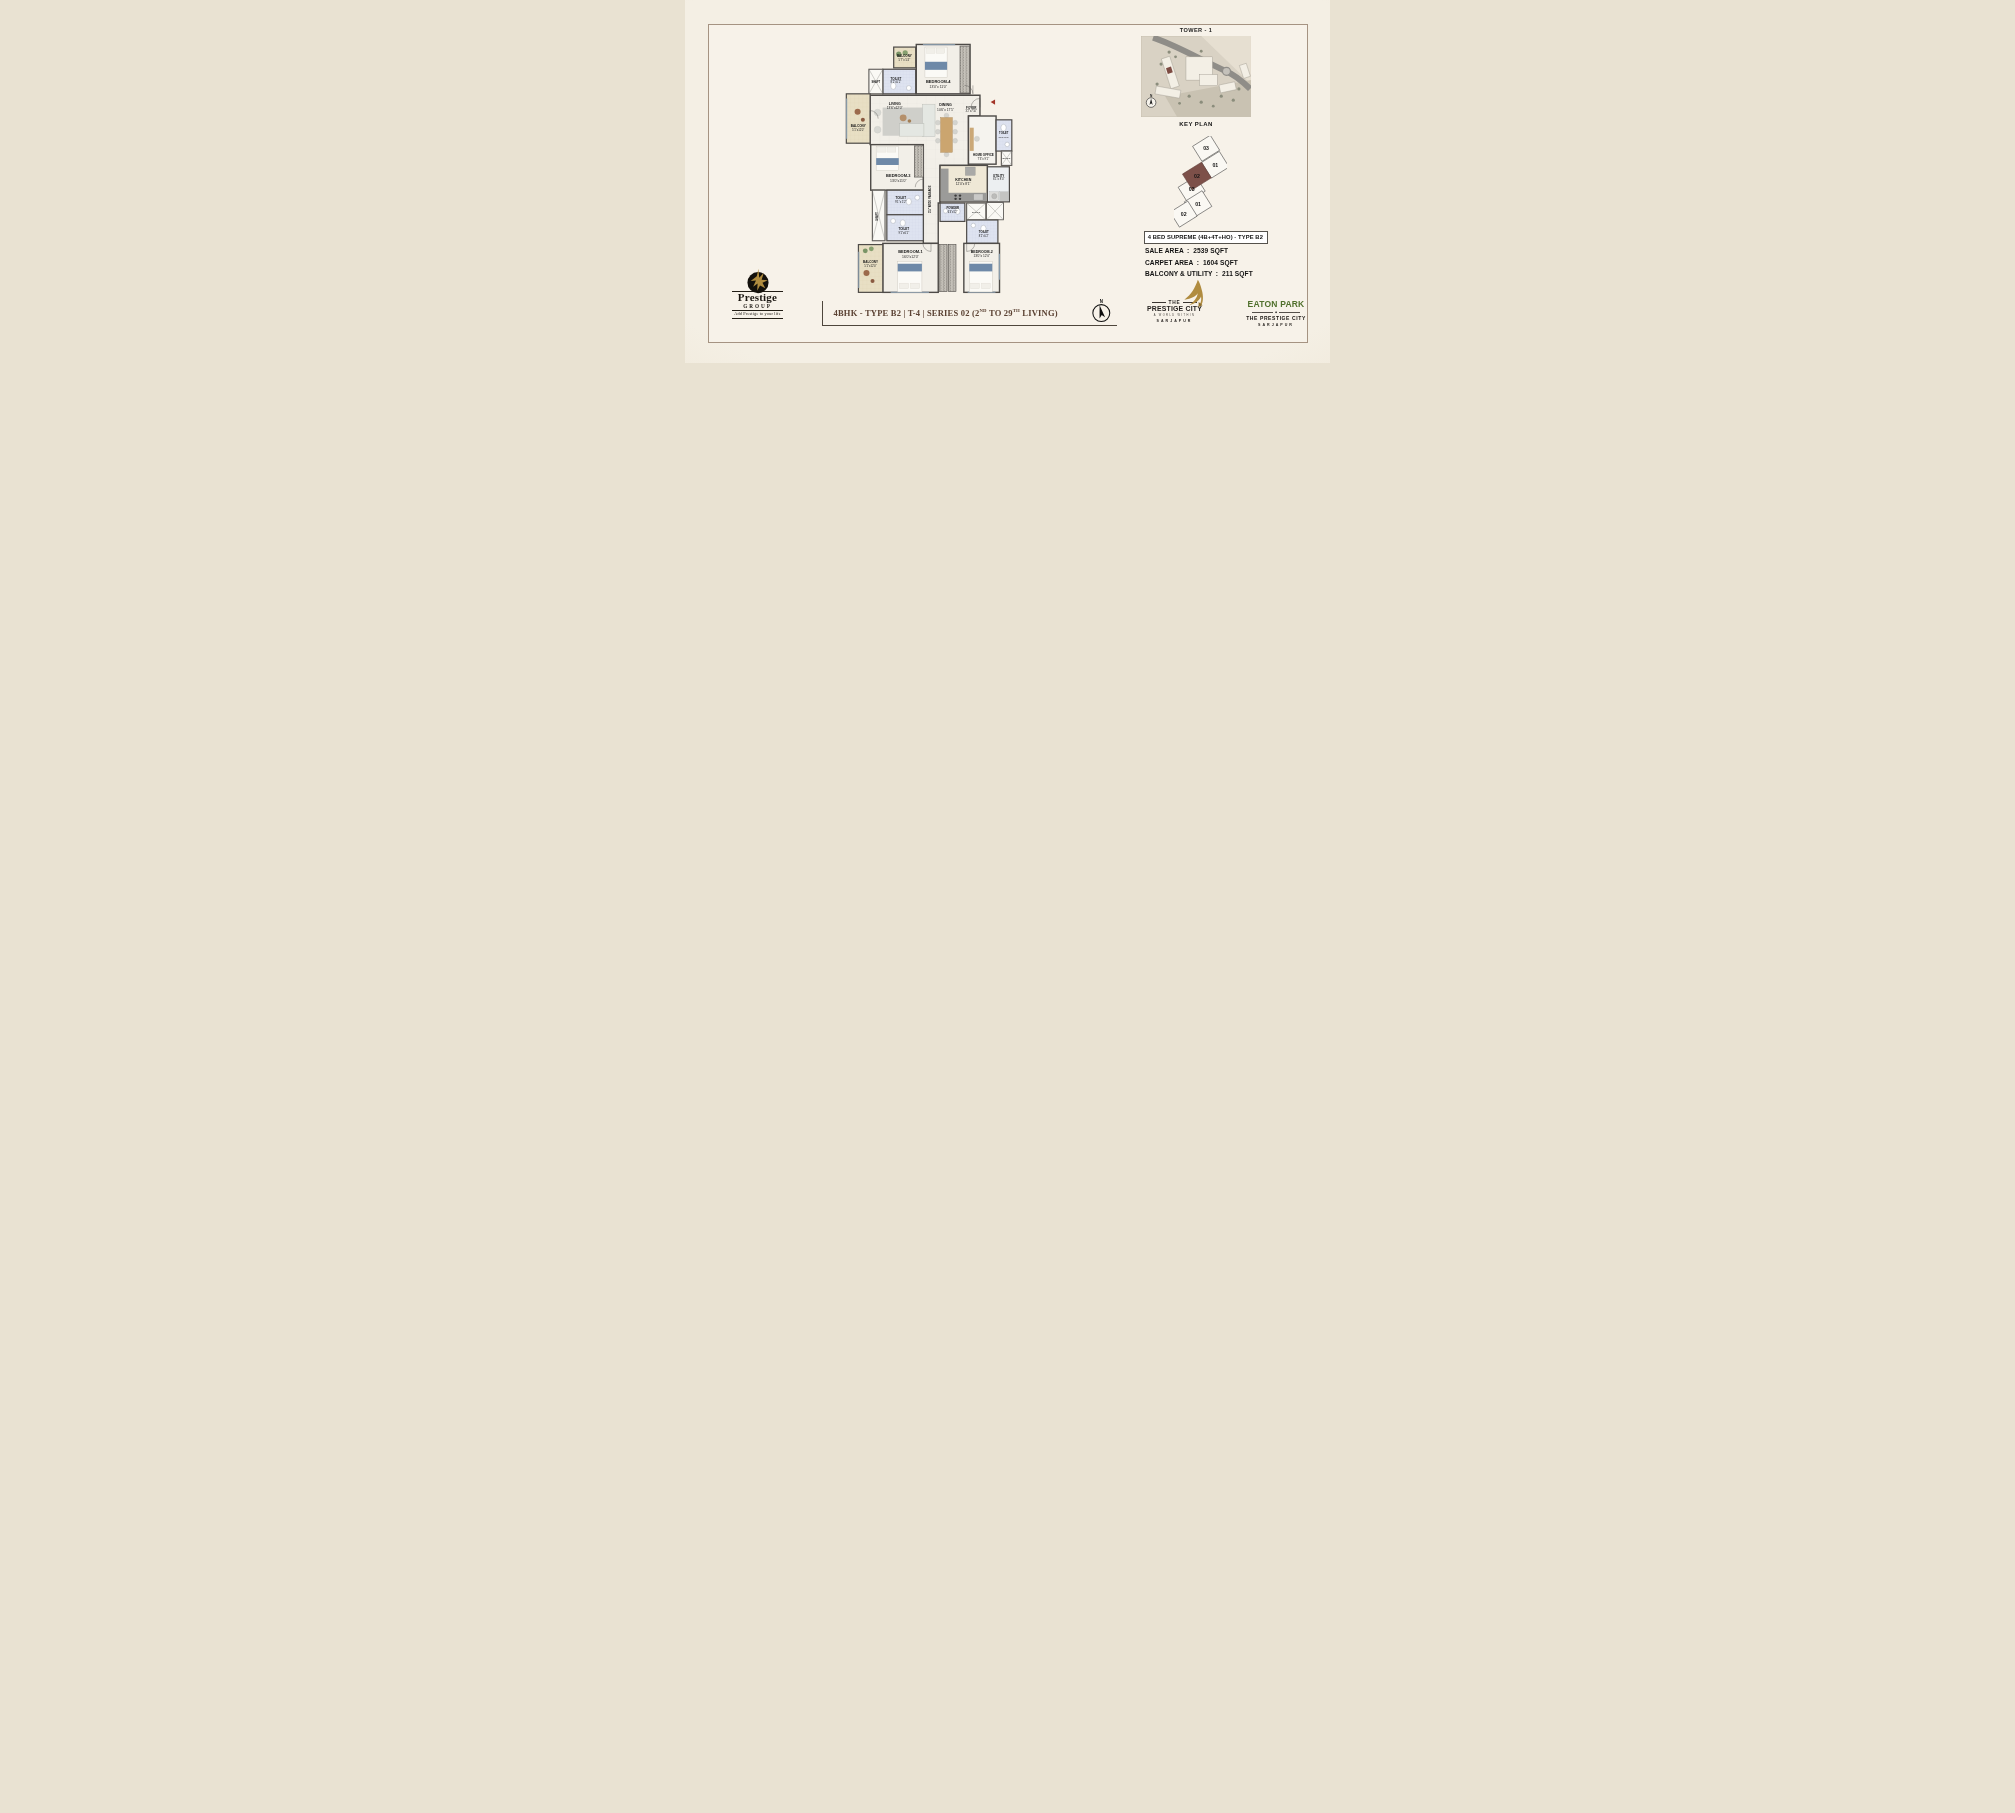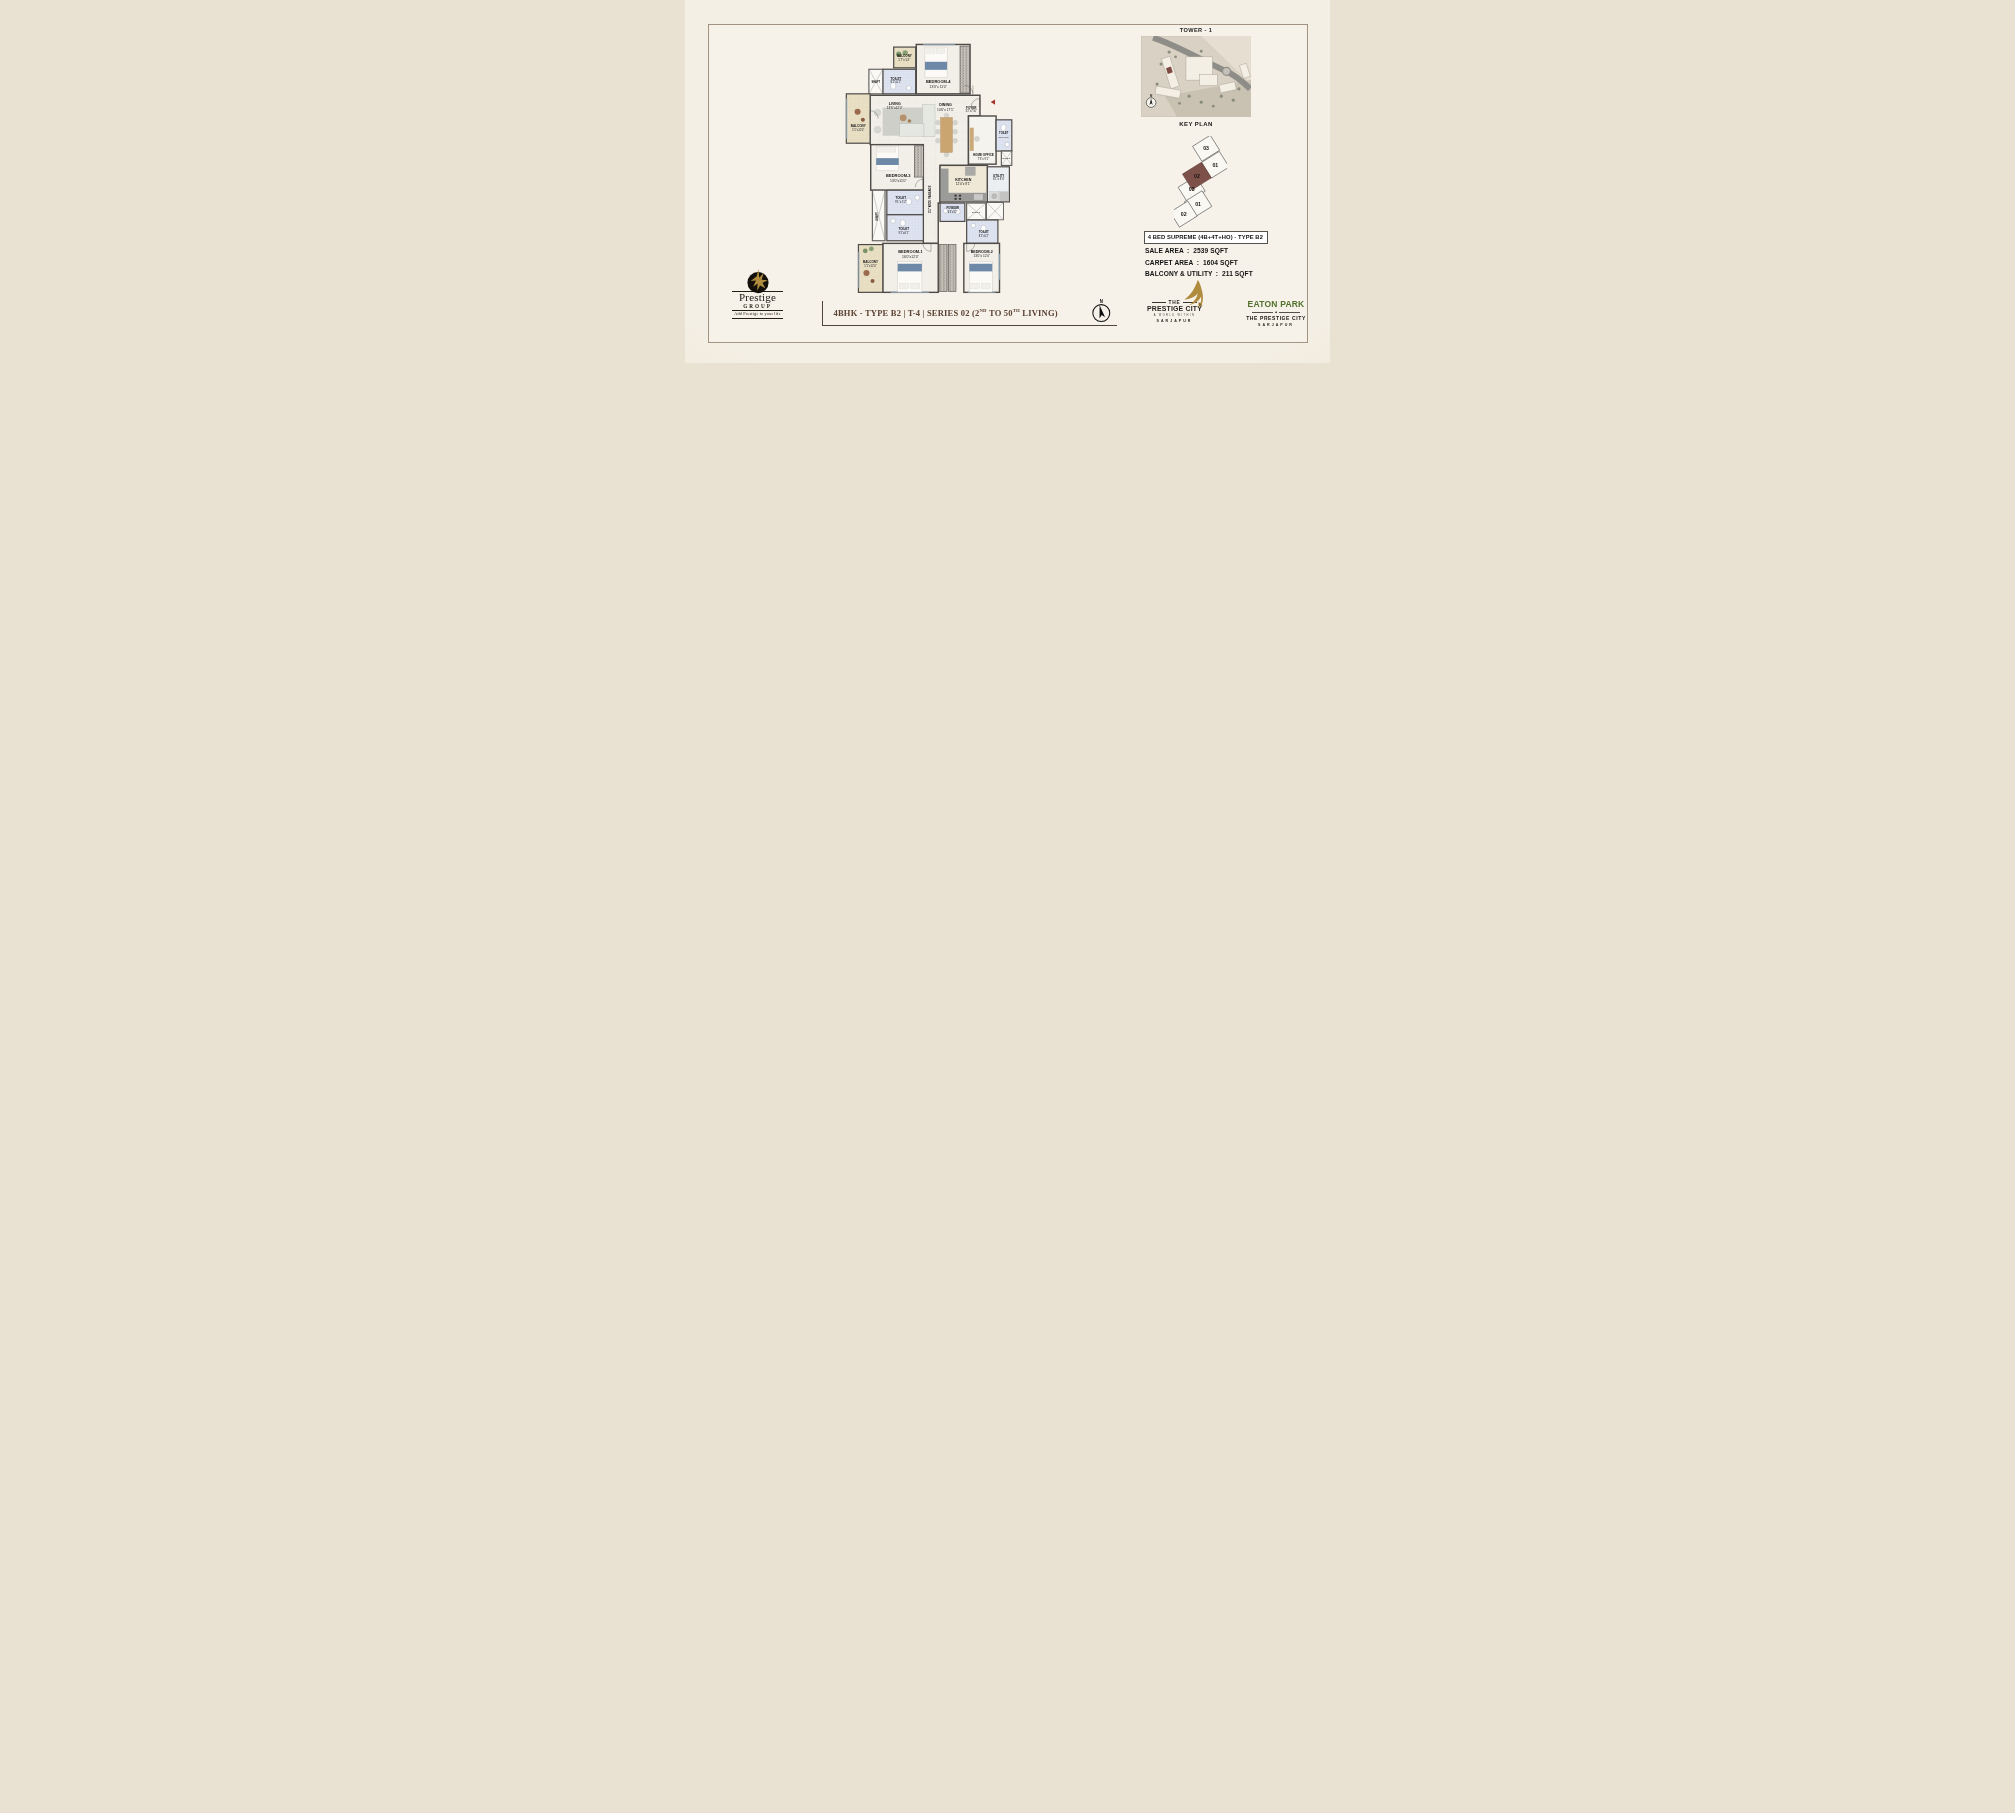--- a/index.html
+++ b/index.html
@@ -24,21 +24,21 @@
   
   #footer-bar{position:absolute;left:137px;top:301px;width:294px;height:24px;
     border-left:0.8px solid #4e463c;border-bottom:0.8px solid #4e463c;display:flex;align-items:center;}
   .footer-title{font-family:"Liberation Serif",serif;font-weight:bold;font-size:8.5px;
     color:#5b4233;letter-spacing:0.2px;padding-left:10.5px;white-space:nowrap;}
   .footer-title sup{font-size:4.8px;}
   #footer-compass{position:absolute;left:405px;top:299px;}
   
   #pg-logo{position:absolute;left:47px;top:268px;width:51px;text-align:center;color:#1b1712;}
   #pg-logo .pg-line{height:0.8px;background:#221d15;margin:0.8px 0;}
-  .pg-brand{font-family:"Liberation Serif",serif;font-size:11px;font-weight:normal;letter-spacing:0.2px;line-height:10.5px;}
+  .pg-brand{font-family:"Liberation Serif",serif;font-size:11px;font-weight:bold;letter-spacing:0.2px;line-height:10.5px;}
   .pg-group{font-family:"Liberation Serif",serif;font-size:5.2px;font-weight:bold;letter-spacing:2px;line-height:6px;}
   .pg-tag{font-family:"Liberation Serif",serif;font-size:4.2px;letter-spacing:0.2px;line-height:5.6px;}
   #pc-logo{position:absolute;left:455px;top:285px;width:69px;text-align:center;color:#262220;}
   .pc-the-row{display:flex;align-items:center;justify-content:center;gap:2.4px;margin-top:14.5px;}
   .pc-the-row .ln{flex:0 0 13.7px;height:0.8px;background:#3a3531;}
   .pc-the{font-size:4.8px;font-weight:bold;letter-spacing:0.8px;}
   .pc-name{font-size:6.9px;font-weight:bold;letter-spacing:0.2px;margin-top:0.4px;white-space:nowrap;}
   .pc-tag{font-size:2.6px;letter-spacing:1.4px;margin-top:2px;color:#44403c;}
   .pc-place{font-size:3.6px;font-weight:bold;letter-spacing:2px;margin-top:2.4px;}
   #pc-feather{position:absolute;left:41px;top:-5.6px;}
@@ -360,21 +360,21 @@
   </svg>
 
   <div class="spec-title">4 BED SUPREME (4B+4T+HO) - TYPE B2</div>
   <div class="spec-rows">
     <div class="spec-row"><span>SALE AREA</span><span class="spec-colon">:</span><span>2539 SQFT</span></div>
     <div class="spec-row"><span>CARPET AREA</span><span class="spec-colon">:</span><span>1604 SQFT</span></div>
     <div class="spec-row"><span>BALCONY &amp; UTILITY</span><span class="spec-colon">:</span><span>211 SQFT</span></div>
   </div>
 
   <div id="footer-bar">
-    <div class="footer-title"><span>4BHK - TYPE B2 | T-4 | SERIES 02 (2</span><sup>ND</sup><span> TO 50</span><sup>TH</sup><span> LIVING)</span></div>
+    <div class="footer-title"><span>4BHK - TYPE B2 | T-4 | SERIES 02 (2</span><sup>ND</sup><span> TO 29</span><sup>TH</sup><span> LIVING)</span></div>
   </div>
 
   <svg id="footer-compass" width="22.6" height="25" viewBox="0 0 56 62">
     <circle cx="28" cy="35" r="21" fill="none" stroke="#101010" stroke-width="2.6"></circle>
     <g transform="rotate(-12 28 35)">
       <polygon points="28,15 35,47 28,40 21,47" fill="#0e0e0e"></polygon>
     </g>
     <text x="28" y="11" font-size="11" font-weight="bold" fill="#0e0e0e">N</text>
   </svg>
 

